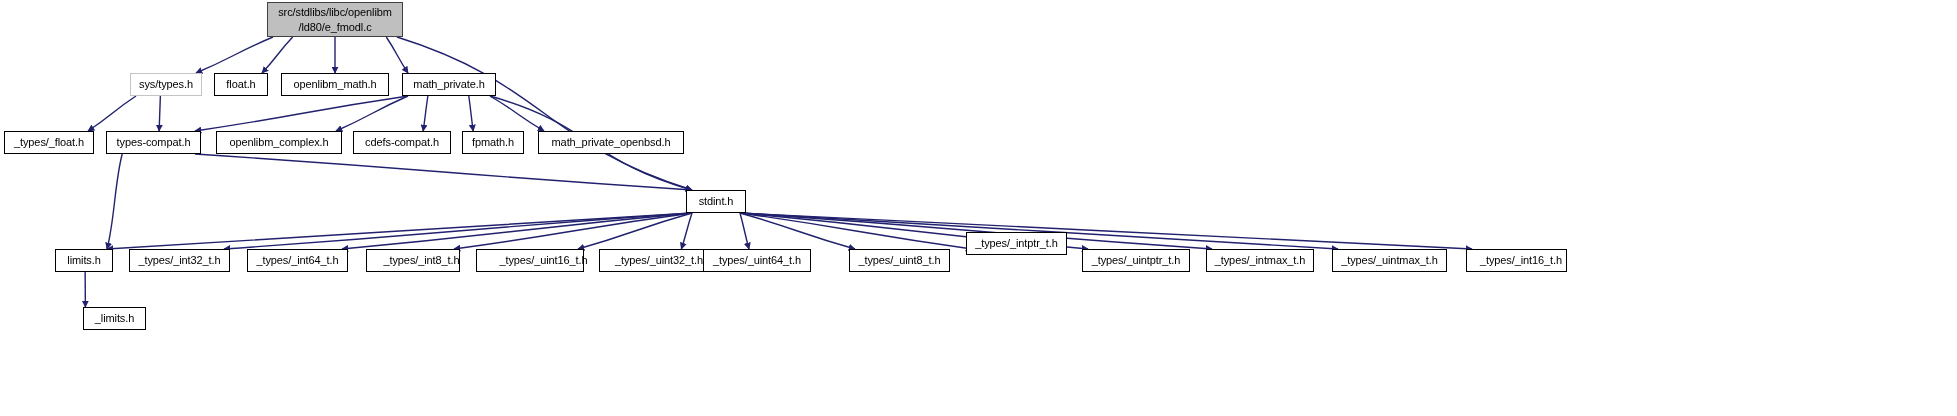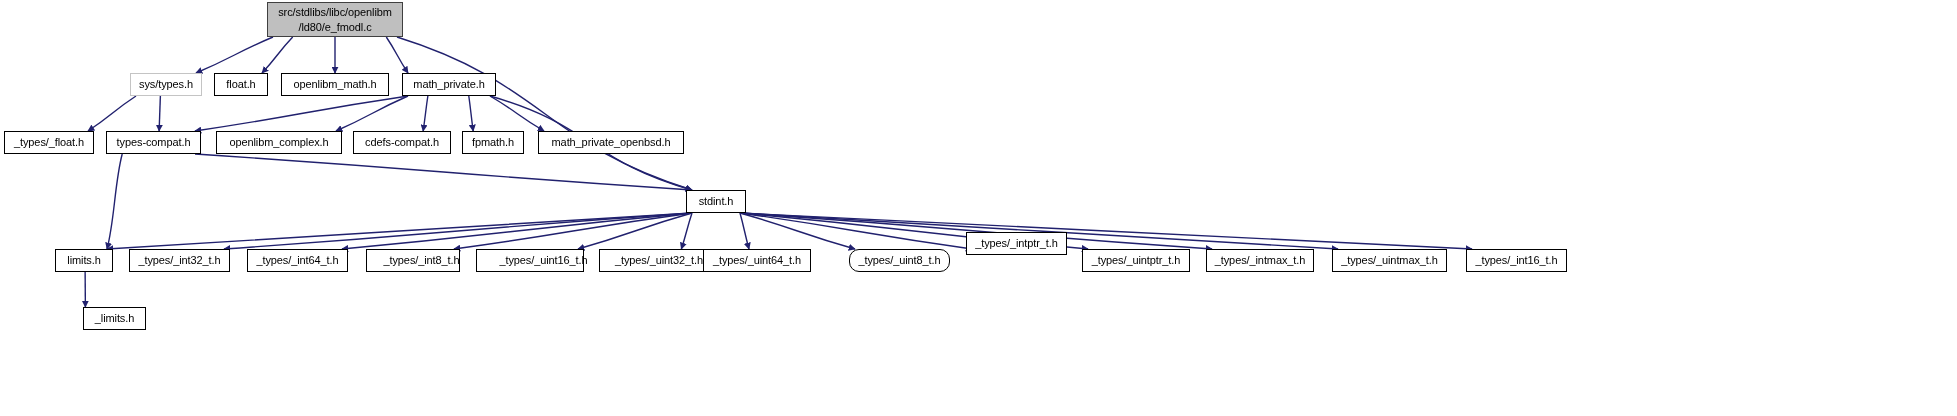--- a/index.html
+++ b/index.html
@@ -69,21 +69,21 @@
       <div class="node" style="left: 462px; top: 131px; width: 62px; height: 23px;"><span>fpmath.h</span></div>
       <div class="node" style="left: 538px; top: 131px; width: 146px; height: 23px;"><span>math_private_openbsd.h</span></div>
       <div class="node" style="left: 686px; top: 190px; width: 60px; height: 23px;"><span>stdint.h</span></div>
       <div class="node" style="left: 55px; top: 249px; width: 58px; height: 23px;"><span>limits.h</span></div>
       <div class="node" style="left: 129px; top: 249px; width: 101px; height: 23px;"><span>_types/_int32_t.h</span></div>
       <div class="node" style="left: 247px; top: 249px; width: 101px; height: 23px;"><span>_types/_int64_t.h</span></div>
       <div class="node" style="left: 366px; top: 249px; width: 94px; height: 23px; padding-left: 17px;"><span>_types/_int8_t.h</span></div>
       <div class="node" style="left: 476px; top: 249px; width: 108px; height: 23px; padding-left: 27px;"><span>_types/_uint16_t.h</span></div>
       <div class="node" style="left: 599px; top: 249px; width: 120px; height: 23px;"><span>_types/_uint32_t.h</span></div>
       <div class="node" style="left: 703px; top: 249px; width: 108px; height: 23px;"><span>_types/_uint64_t.h</span></div>
-      <div class="node" style="left: 849px; top: 249px; width: 101px; height: 23px; border-radius: 10px;"><span>_types/_uint8_t.h</span></div>
+      <div class="node" style="left: 849px; top: 249px; width: 101px; height: 23px;"><span>_types/_uint8_t.h</span></div>
       <div class="node" style="left: 966px; top: 232px; width: 101px; height: 23px;"><span>_types/_intptr_t.h</span></div>
       <div class="node" style="left: 1082px; top: 249px; width: 108px; height: 23px;"><span>_types/_uintptr_t.h</span></div>
       <div class="node" style="left: 1206px; top: 249px; width: 108px; height: 23px;"><span>_types/_intmax_t.h</span></div>
       <div class="node" style="left: 1332px; top: 249px; width: 115px; height: 23px;"><span>_types/_uintmax_t.h</span></div>
-      <div class="node" style="left: 1466px; top: 249px; width: 101px; height: 23px;"><span>_types/_int16_t.h</span></div>
+      <div class="node" style="left: 1466px; top: 249px; width: 101px; height: 23px; justify-content: flex-end;"><span>_types/_int16_t.h</span></div>
       <div class="node" style="left: 55px; top: 307px; width: 63px; height: 23px; margin-left: 28px;"><span>_limits.h</span></div>
     </div>
 </div>
 
 </body></html>

